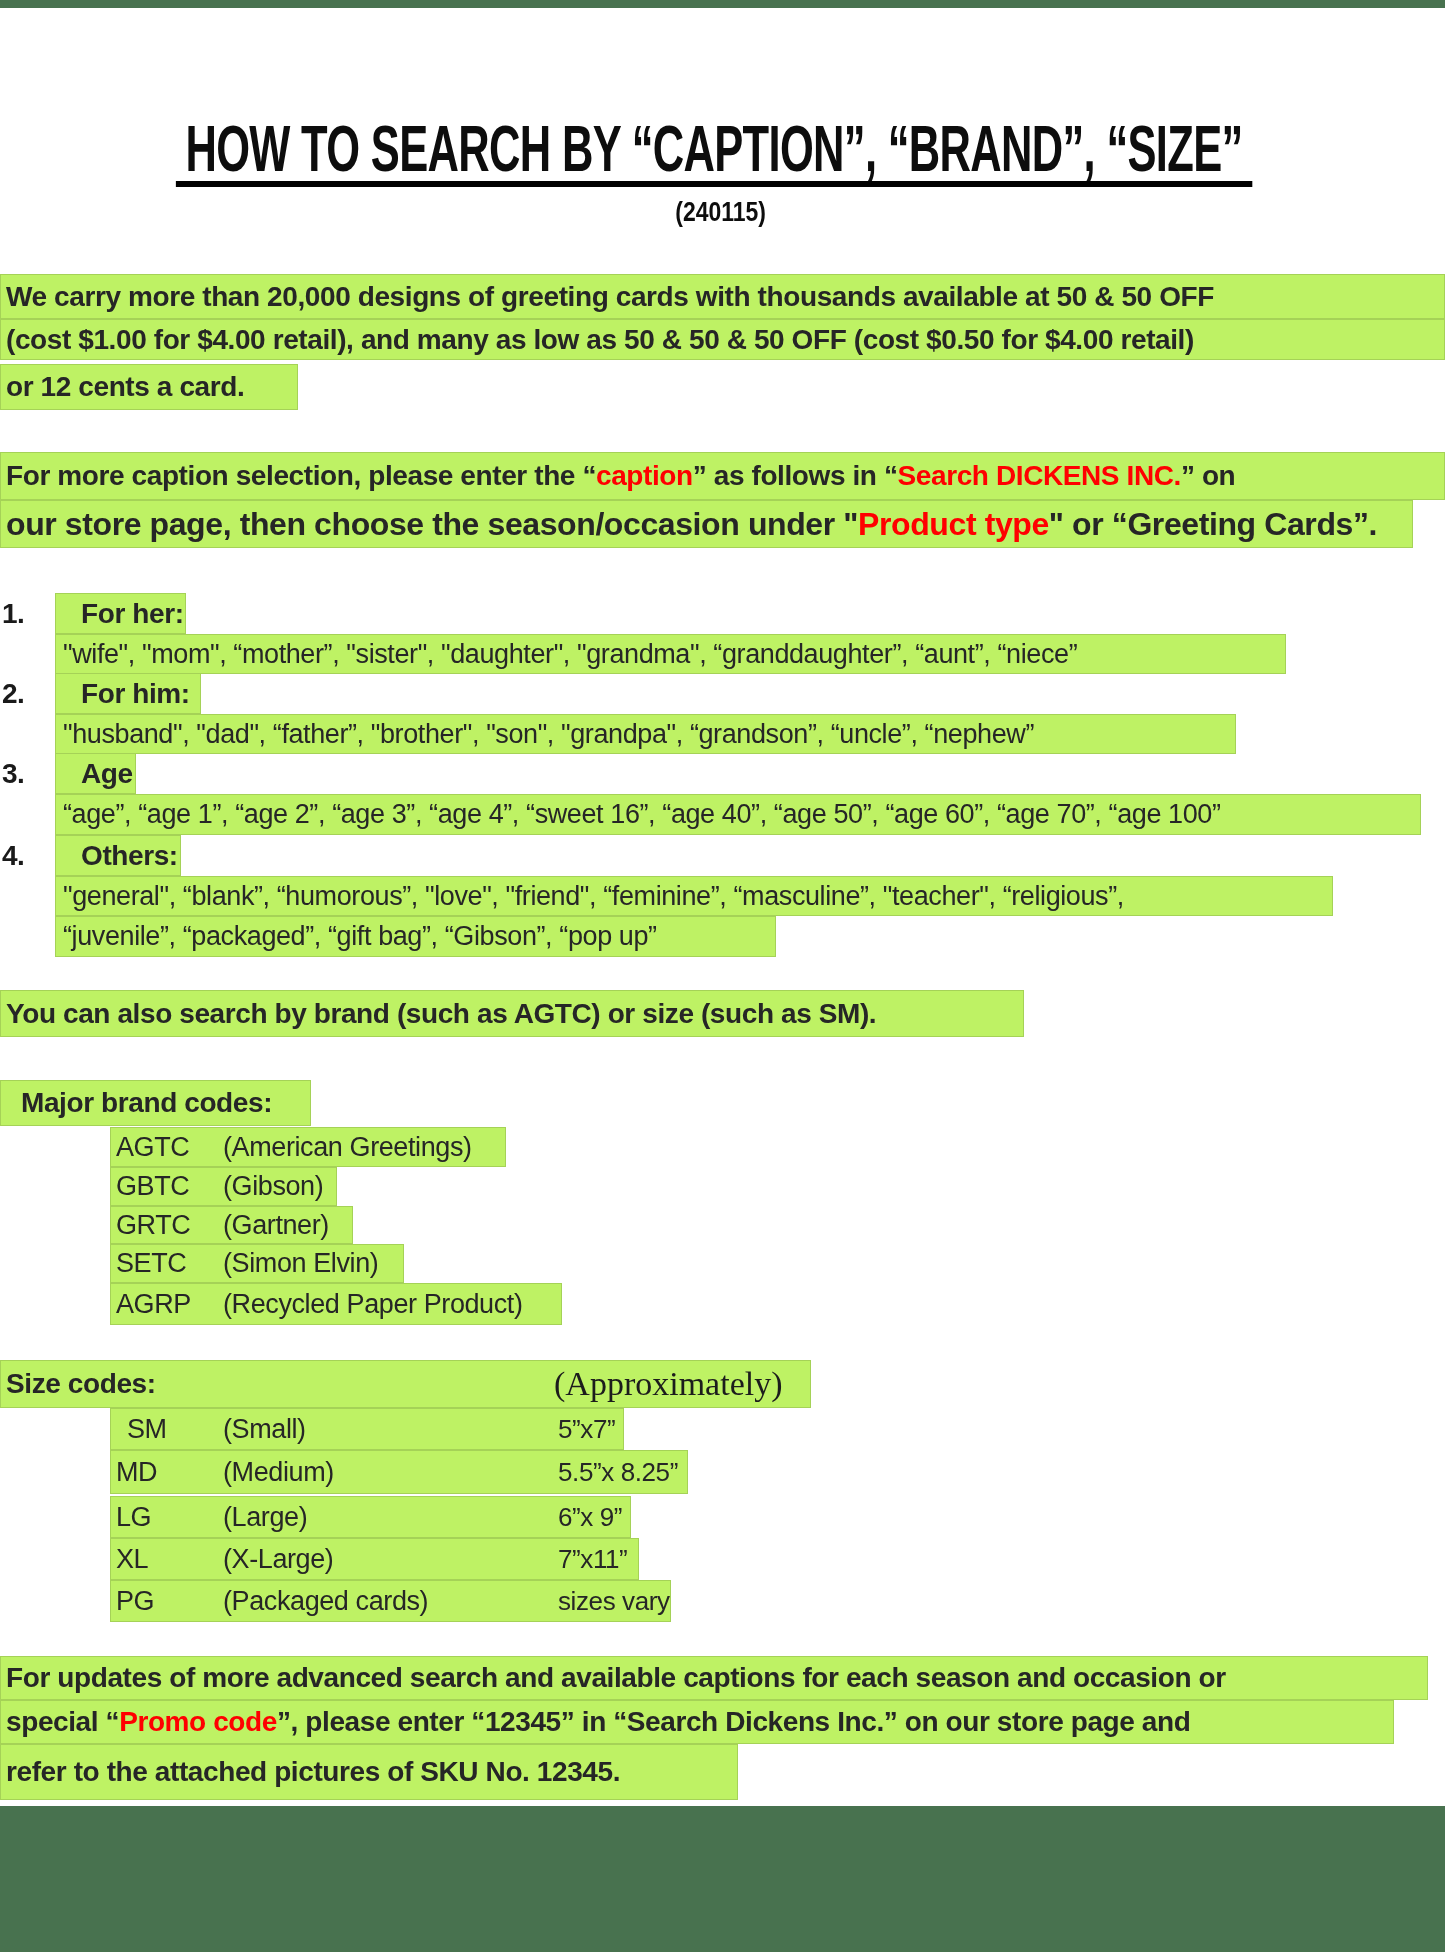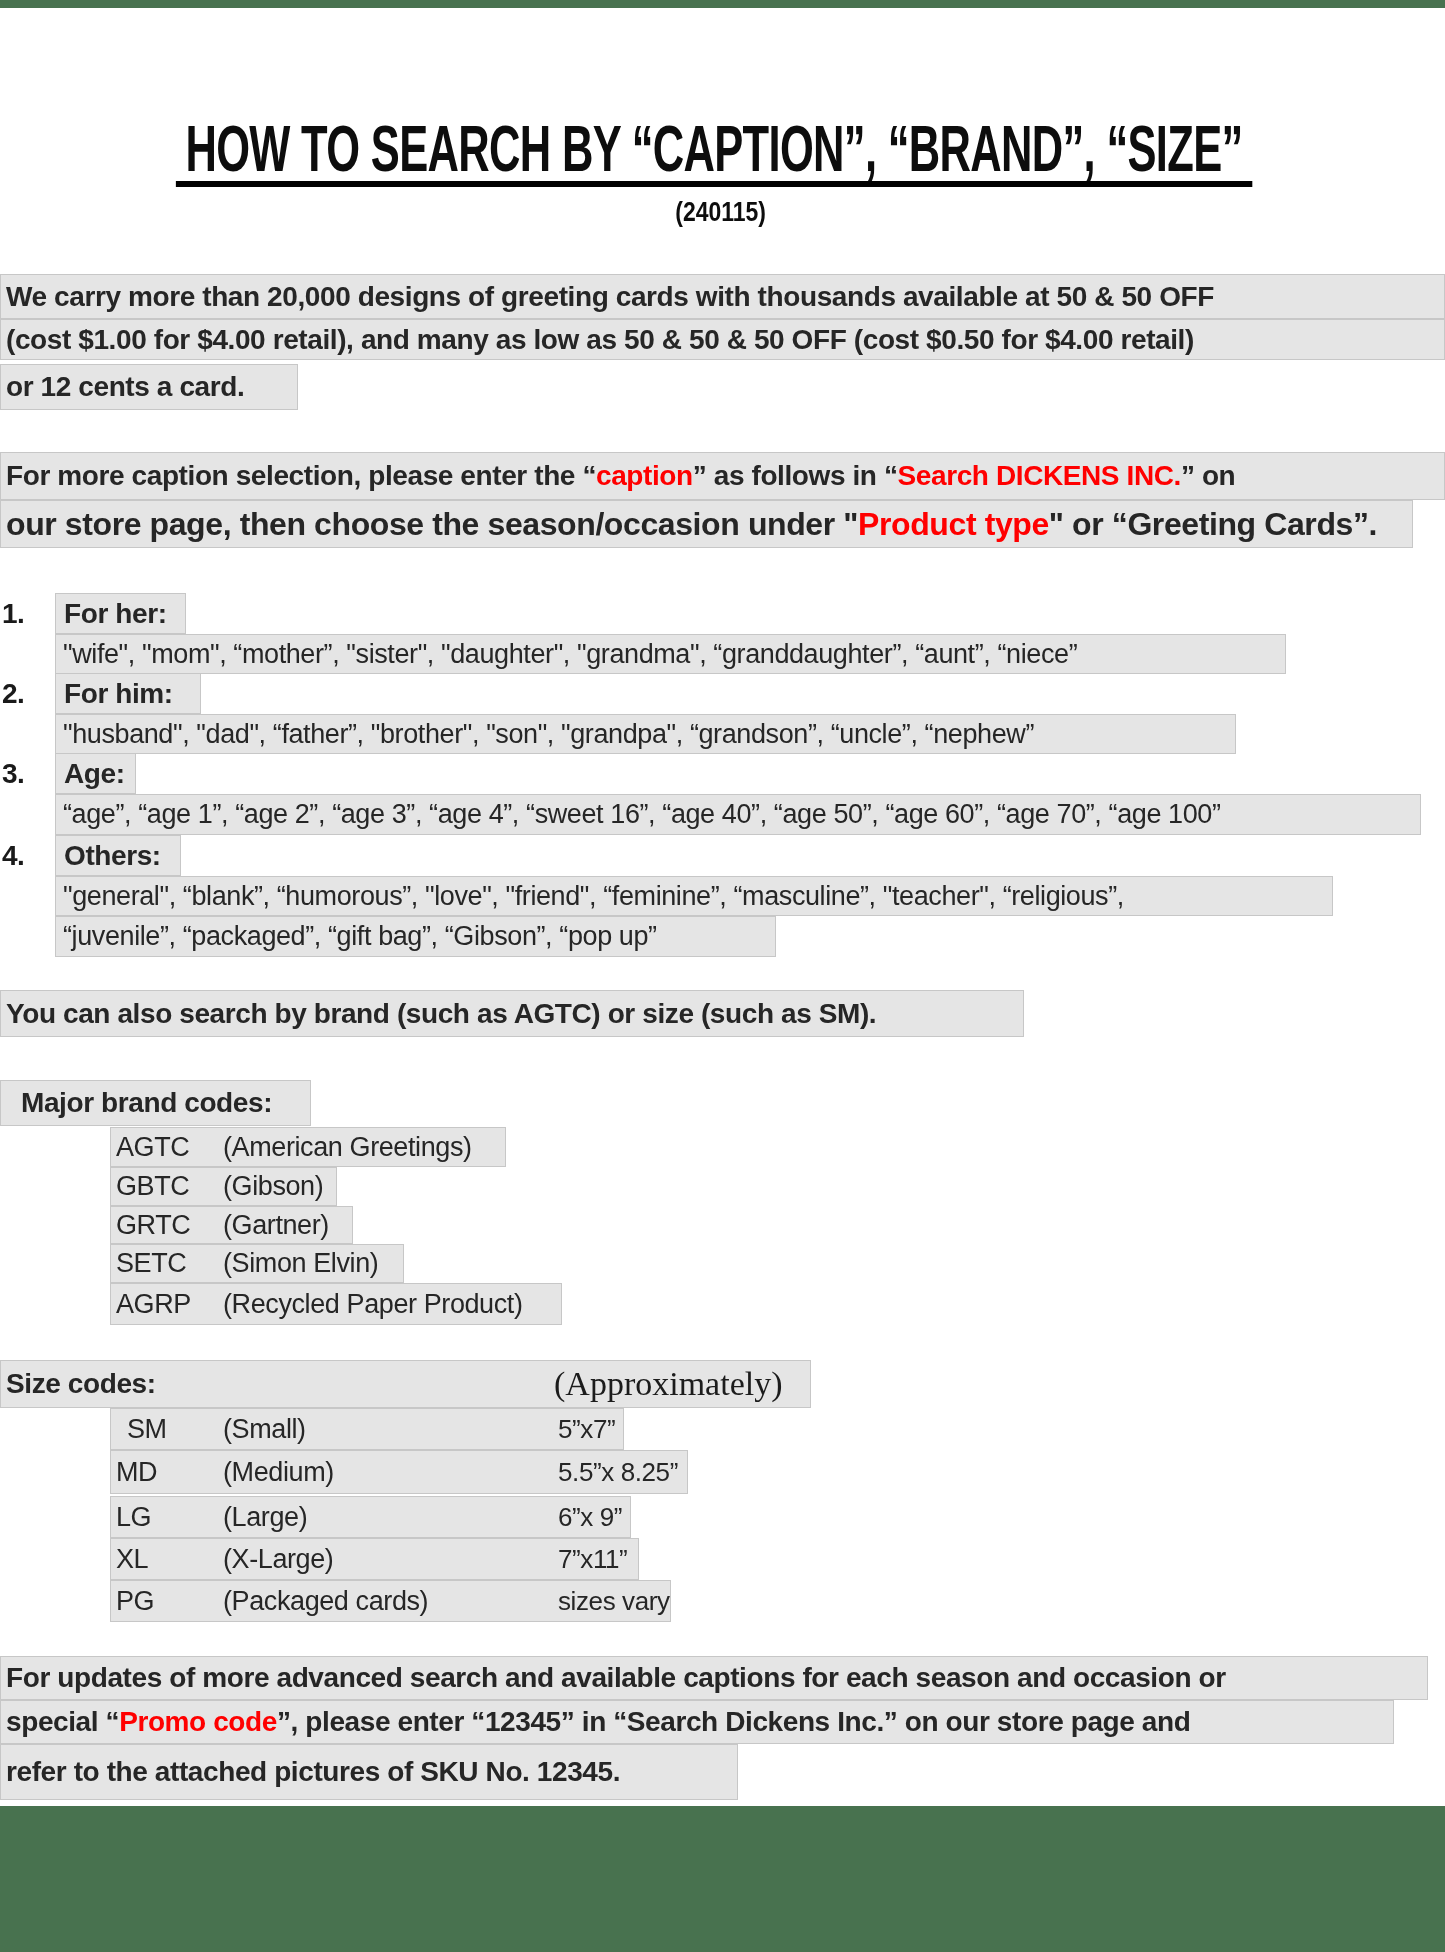--- a/index.html
+++ b/index.html
@@ -1,21 +1,21 @@
 <!DOCTYPE html>
 <html style="--green: #48724F; --red: #ff0000; --ink: #262626;"><head>
 <meta charset="utf-8">
 <style>
   html,body{margin:0;padding:0;background:#ffffff;}
   .page{position:relative;width:1445px;height:1952px;background:#ffffff;overflow:hidden;
         font-family:"Liberation Sans","DejaVu Sans",sans-serif;color:var(--ink,#262626);}
   .strip{position:absolute;left:0;width:1445px;background:var(--green,#48724F);}
   #strip-top{top:0;height:8px;}
   #strip-bottom{top:1806px;height:146px;}
-  .wbox{position:absolute;background:#e5e5e5;border:1px solid rgba(0,0,0,0.13);
+  .wbox{position:absolute;background:#bef264;border:1px solid rgba(0,0,0,0.13);
         box-sizing:border-box;white-space:nowrap;overflow:hidden;
         display:flex;align-items:center;padding-left:5px;letter-spacing:-0.4px;}
   .red{color:var(--red,#ff0000);}
   
   #title-row{position:absolute;top:120px;left:714px;width:0;overflow:visible;}
   #title{display:inline-block;transform:translateX(-50%) scaleX(0.68);transform-origin:center top;
          font-size:64px;line-height:58px;font-weight:800;color:#0d0d0d;white-space:nowrap;
          letter-spacing:-1px;border-bottom:6px solid #000;padding:0 14px 3px 14px;}
   #version-code{position:absolute;top:196px;left:714px;width:0;overflow:visible;}
   #version-code span{display:inline-block;transform:translateX(-44%) scaleX(0.82);
@@ -24,21 +24,21 @@
   #p1l1{left:0;top:274px;width:1445px;height:45px;font-size:28px;font-weight:bold;}
   #p1l2{left:0;top:319px;width:1445px;height:41px;font-size:28px;font-weight:bold;}
   #p1l3{left:0;top:364px;width:298px;height:46px;font-size:28px;font-weight:bold;}
   
   #p2l1{left:0;top:452px;width:1445px;height:48px;font-size:28px;font-weight:bold;}
   #p2l2{left:0;top:500px;width:1413px;height:48px;font-size:32px;font-weight:bold;}
   
   .lnum{position:absolute;left:2px;width:38px;font-size:28px;font-weight:800;color:#1a1a1a;
         display:flex;align-items:center;letter-spacing:-0.5px;}
   #n1{top:593px;height:41px;}#n2{top:673px;height:41px;}#n3{top:753px;height:41px;}#n4{top:835px;height:41px;}
-  .lcap{font-size:28px;font-weight:bold;padding-left:8px;}
+  .lcap{font-size:28px;font-weight:bold;padding-left:25px;}
   .lval{font-size:27px;font-weight:normal;padding-left:7px;}
   #r1cap{left:55px;top:593px;width:131px;height:41px;}
   #r1val{left:55px;top:634px;width:1231px;height:40px;}
   #r2cap{left:55px;top:673px;width:146px;height:41px;}
   #r2val{left:55px;top:714px;width:1181px;height:40px;}
   #r3cap{left:55px;top:753px;width:81px;height:41px;}
   #r3val{left:55px;top:794px;width:1366px;height:41px;}
   #r4cap{left:55px;top:835px;width:126px;height:41px;}
   #r4val1{left:55px;top:876px;width:1278px;height:40px;}
   #r4val2{left:55px;top:916px;width:721px;height:41px;}

